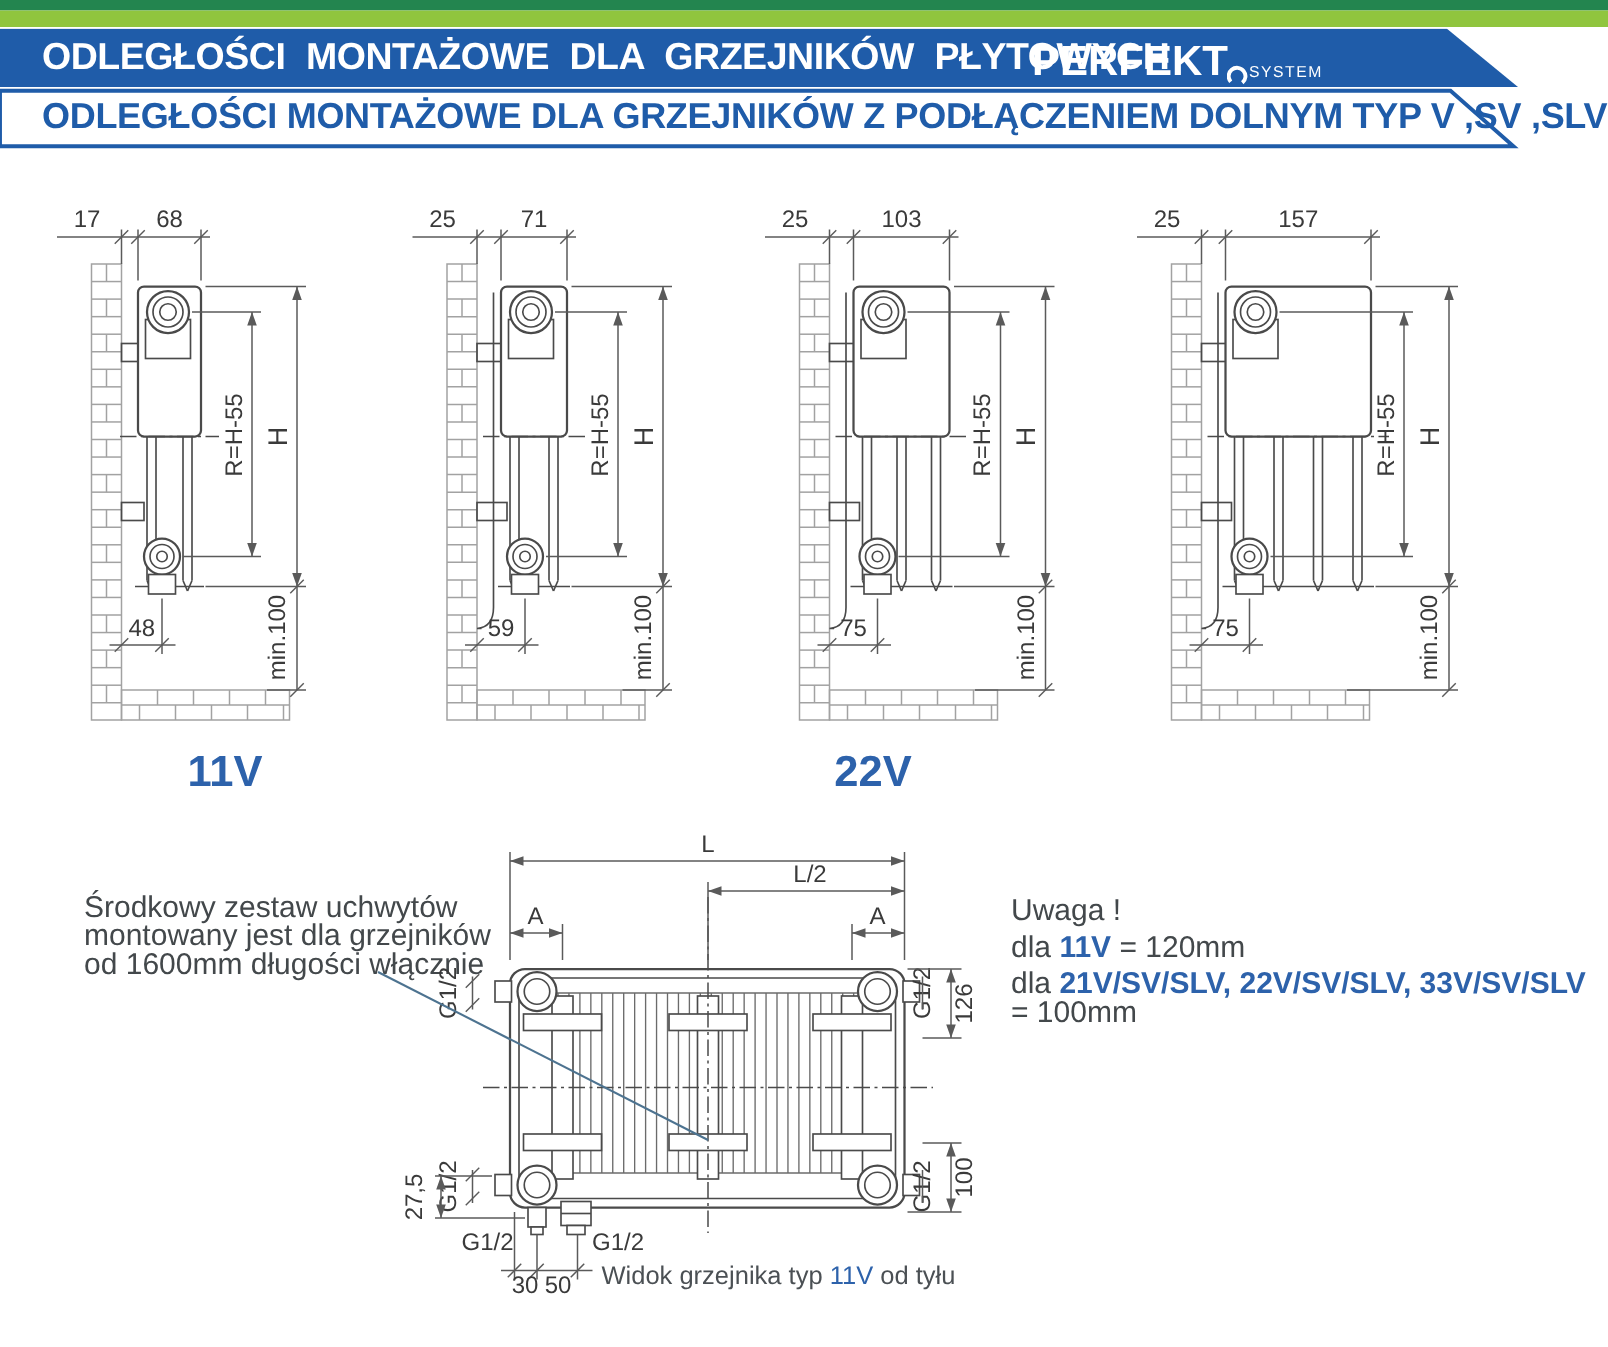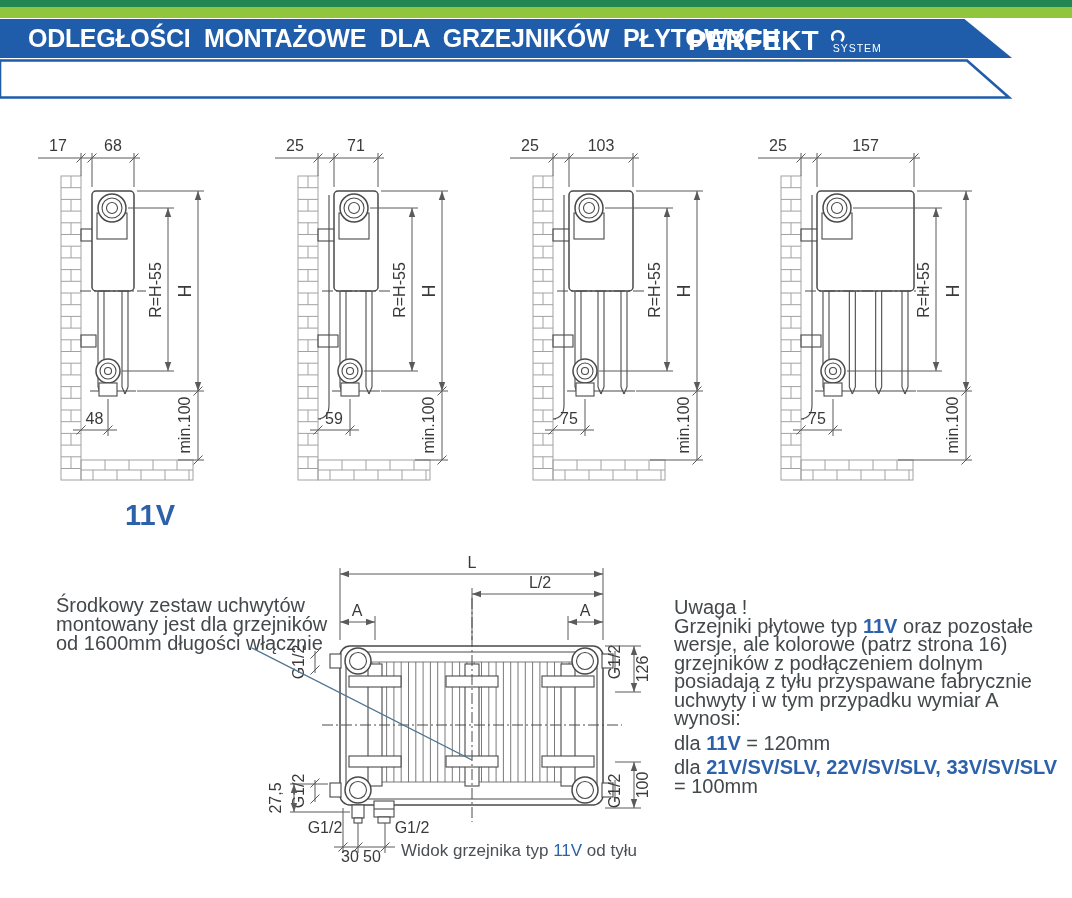--- a/index.html
+++ b/index.html
@@ -7,21 +7,21 @@
         font-family:"Liberation Sans",sans-serif;}
   
   .strip-dark{position:absolute;left:0;top:0;width:1072px;height:7px;}
   .strip-light{position:absolute;left:0;top:7px;width:1072px;height:11px;}
   .banner1{position:absolute;left:0;top:19px;width:1012px;height:39px;
            clip-path:polygon(0 0,95.3% 0,100% 100%,0 100%);text-decoration:underline;}
   .banner1-title{position:absolute;left:28px;top:0;height:39px;display:flex;align-items:center;
            color:#fff;font-size:25px;font-weight:700;letter-spacing:-0.3px;word-spacing:7px;white-space:nowrap;}
   .brand{position:absolute;left:688px;top:0;height:39px;display:flex;align-items:flex-end;color:#fff;}
   .brand-name{font-size:28px;font-weight:800;line-height:34px;letter-spacing:0;}
-  .brand-col{display:flex;flex-direction:column;align-items:flex-start;margin-left:14px;}
+  .brand-col{display:flex;align-items:flex-start;margin-left:1px;}
   .brand-hook{margin:0 0 -2px -2px;}
   .brand-sub{font-size:10.5px;font-weight:400;letter-spacing:1px;line-height:12px;margin-bottom:4px;}
   .banner2{position:absolute;left:0;top:58px;width:1040px;height:42px;}
   .banner2-text{position:absolute;left:28px;top:64px;font-size:24px;font-weight:700;
            letter-spacing:-0.2px;white-space:nowrap;}
   
   .sidecell{position:absolute;top:133px;width:240px;height:365px;}
   .tlabel{position:absolute;top:499px;width:120px;text-align:center;
           font-size:29px;font-weight:600;}
   
@@ -66,20 +66,21 @@
         <span class="brand-sub">SYSTEM</span>
       </span>
     </span>
   </div>
 
   <div class="banner2">
     <svg width="1040" height="42" viewBox="0 0 1040 42">
       <polygon points="0,2.5 967,2.5 1009,39.5 0,39.5" fill="#ffffff" stroke="#1f5ca9" stroke-width="2.6"></polygon>
     </svg>
   </div>
+  <span class="banner2-text" style="color: rgb(31, 92, 169);">ODLEGŁOŚCI MONTAŻOWE DLA GRZEJNIKÓW Z PODŁĄCZENIEM DOLNYM TYP V ,SV ,SLV</span>
 
   <svg class="sidecell" style="left:28px" viewBox="0 0 240 365">
       <g>
         <rect x="33" y="43" width="20" height="304" class="bk"></rect>
         <line x1="33" y1="54.7" x2="53" y2="54.7" class="bk"></line>
         <line x1="43" y1="43" x2="43" y2="54.7" class="bk"></line>
         <line x1="33" y1="66.4" x2="53" y2="66.4" class="bk"></line>
         <line x1="33" y1="78.10000000000001" x2="53" y2="78.10000000000001" class="bk"></line>
         <line x1="43" y1="66.4" x2="43" y2="78.10000000000001" class="bk"></line>
         <line x1="33" y1="89.80000000000001" x2="53" y2="89.80000000000001" class="bk"></line>
@@ -524,20 +525,21 @@
         <text x="210" y="292" class="dt" text-anchor="middle" transform="rotate(-90 210 292)">min.100</text>
         <line x1="85" y1="266" x2="85" y2="303" class="dl"></line>
         <line x1="45" y1="297" x2="94" y2="297" class="dl"></line>
         <line x1="48.5" y1="301.5" x2="57.5" y2="292.5" class="dl"></line>
         <line x1="80.5" y1="301.5" x2="89.5" y2="292.5" class="dl"></line>
         <text x="69" y="291" class="dt" text-anchor="middle">75</text>
       </g>
     </svg>
 
   <div class="tlabel" style="left: 90px; color: rgb(45, 98, 171);">11V</div>
+  <div class="tlabel" style="left: 522px; color: rgb(45, 98, 171);">22V</div>
 
   <div class="left-note" style="color: rgb(67, 72, 75);">Środkowy zestaw uchwytów montowany jest dla grzejników od 1600mm długości włącznie</div>
 
   <div class="rearwrap">
     <svg id="rear" width="410" height="348" viewBox="0 0 410 348">
       <text class="cap" x="133" y="306"><tspan>Widok grzejnika typ </tspan><tspan class="capblue" fill="#2d62ab">11V</tspan><tspan> od tyłu</tspan></text>
     <g>
           <rect x="72" y="96" width="263" height="159" rx="10" class="olw"></rect>
           <rect x="78" y="102" width="251" height="147" rx="6" class="ol1"></rect>
         </g>
@@ -673,18 +675,17 @@
         </g>
       </svg>
   </div>
 
   <svg class="leader" width="250" height="130" viewBox="0 0 250 130">
     <line x1="14" y1="8" x2="234" y2="120" stroke="#4d7390" stroke-width="1.4"></line>
   </svg>
 
   <div class="notes" style="color: rgb(67, 72, 75);">
     <p class="notes-title">Uwaga !</p>
-    <p><span>Grzejniki płytowe typ </span><span class="blue" style="color: rgb(45, 98, 171);">11V</span><span> oraz pozostałe wersje, ale kolorowe (patrz strona 16) grzejników z podłączeniem dolnym posiadają z tyłu przyspawane fabrycznie uchwyty i w tym przypadku wymiar A wynosi:</span></p>
     <p class="dla"><span>dla </span><span class="blue" style="color: rgb(45, 98, 171);">11V</span><span> = 120mm</span></p>
     <p class="dla"><span>dla </span><span class="blue" style="color: rgb(45, 98, 171); margin-top: 19px;">21V/SV/SLV, 22V/SV/SLV, 33V/SV/SLV</span><span> = 100mm</span></p>
   </div>
 
 </div>
 
 </body></html>

